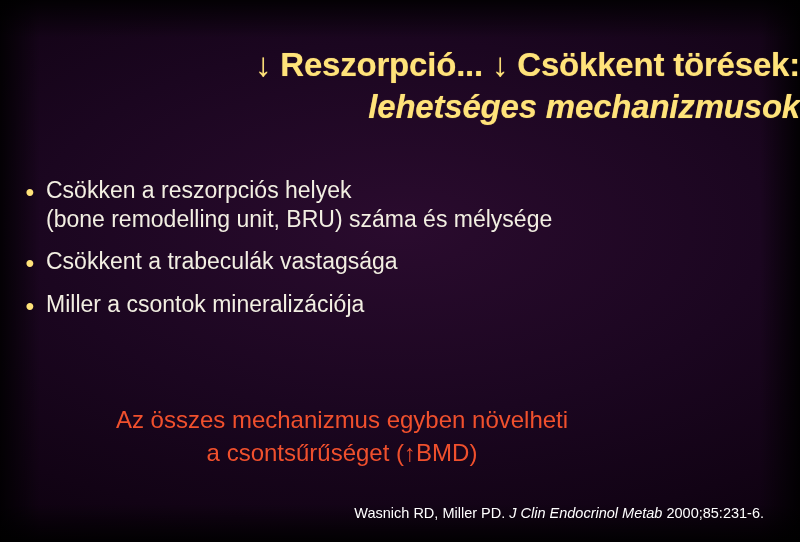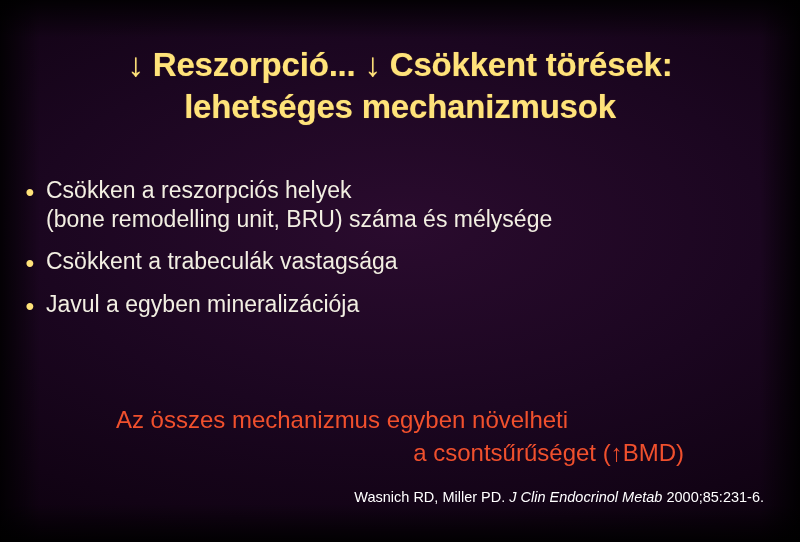--- a/index.html
+++ b/index.html
@@ -29,30 +29,31 @@
     background:
       linear-gradient(to bottom, rgba(0,0,0,0.85) 0%, rgba(0,0,0,0.0) 7%, rgba(0,0,0,0.0) 93%, rgba(0,0,0,0.9) 100%),
       linear-gradient(to right, rgba(0,0,0,0.85) 0%, rgba(0,0,0,0.0) 5%, rgba(0,0,0,0.0) 95%, rgba(0,0,0,0.9) 100%);
     pointer-events: none;
   }
   .title {
     position: absolute;
     top: 44px;
     left: 0;
     width: 800px;
-    text-align: center;
+    text-align: right;
     color: #ffe37a;
     font-size: 33px;
     font-weight: bold;
     line-height: 1.28;
     letter-spacing: -0.2px;
     text-shadow: 0 0 1px rgba(255,220,110,0.5);
   }
   .title .line2 {
     display: block;
+    font-style: italic;
   }
   .bullets {
     position: absolute;
     top: 176px;
     left: 14px;
     width: 780px;
   }
   .bullet {
     display: flex;
     align-items: flex-start;
@@ -77,25 +78,25 @@
   .conclusion {
     position: absolute;
     top: 404px;
     left: 0;
     width: 684px;
     text-align: center;
     color: #f0502d;
     font-size: 24px;
     line-height: 1.36;
   }
-  .conclusion .line2 { display: block; text-align: right; }
+  .conclusion .line2 { display: block; }
   .citation {
     position: absolute;
     right: 36px;
-    bottom: 36px;
+    bottom: 20px;
     color: #ffffff;
     font-size: 14.5px;
     line-height: 1.2;
     white-space: nowrap;
   }
   .citation .journal {
     font-style: italic;
   }
 </style>
 </head>
@@ -116,21 +117,21 @@
 (bone remodelling unit, BRU) száma és mélysége</span>
     </div>
 
     <div class="bullet">
       <span class="bullet-dot">•</span>
       <span class="bullet-text">Csökkent a trabeculák vastagsága</span>
     </div>
 
     <div class="bullet">
       <span class="bullet-dot">•</span>
-      <span class="bullet-text">Javul a egyben mineralizációja</span>
+      <span class="bullet-text">Miller a csontok mineralizációja</span>
     </div>
 
   </div>
 
   <div class="conclusion">
     <span>Az összes mechanizmus egyben növelheti</span>
     <span class="line2">a csontsűrűséget (↑BMD)</span>
   </div>
 
   <div class="citation">

